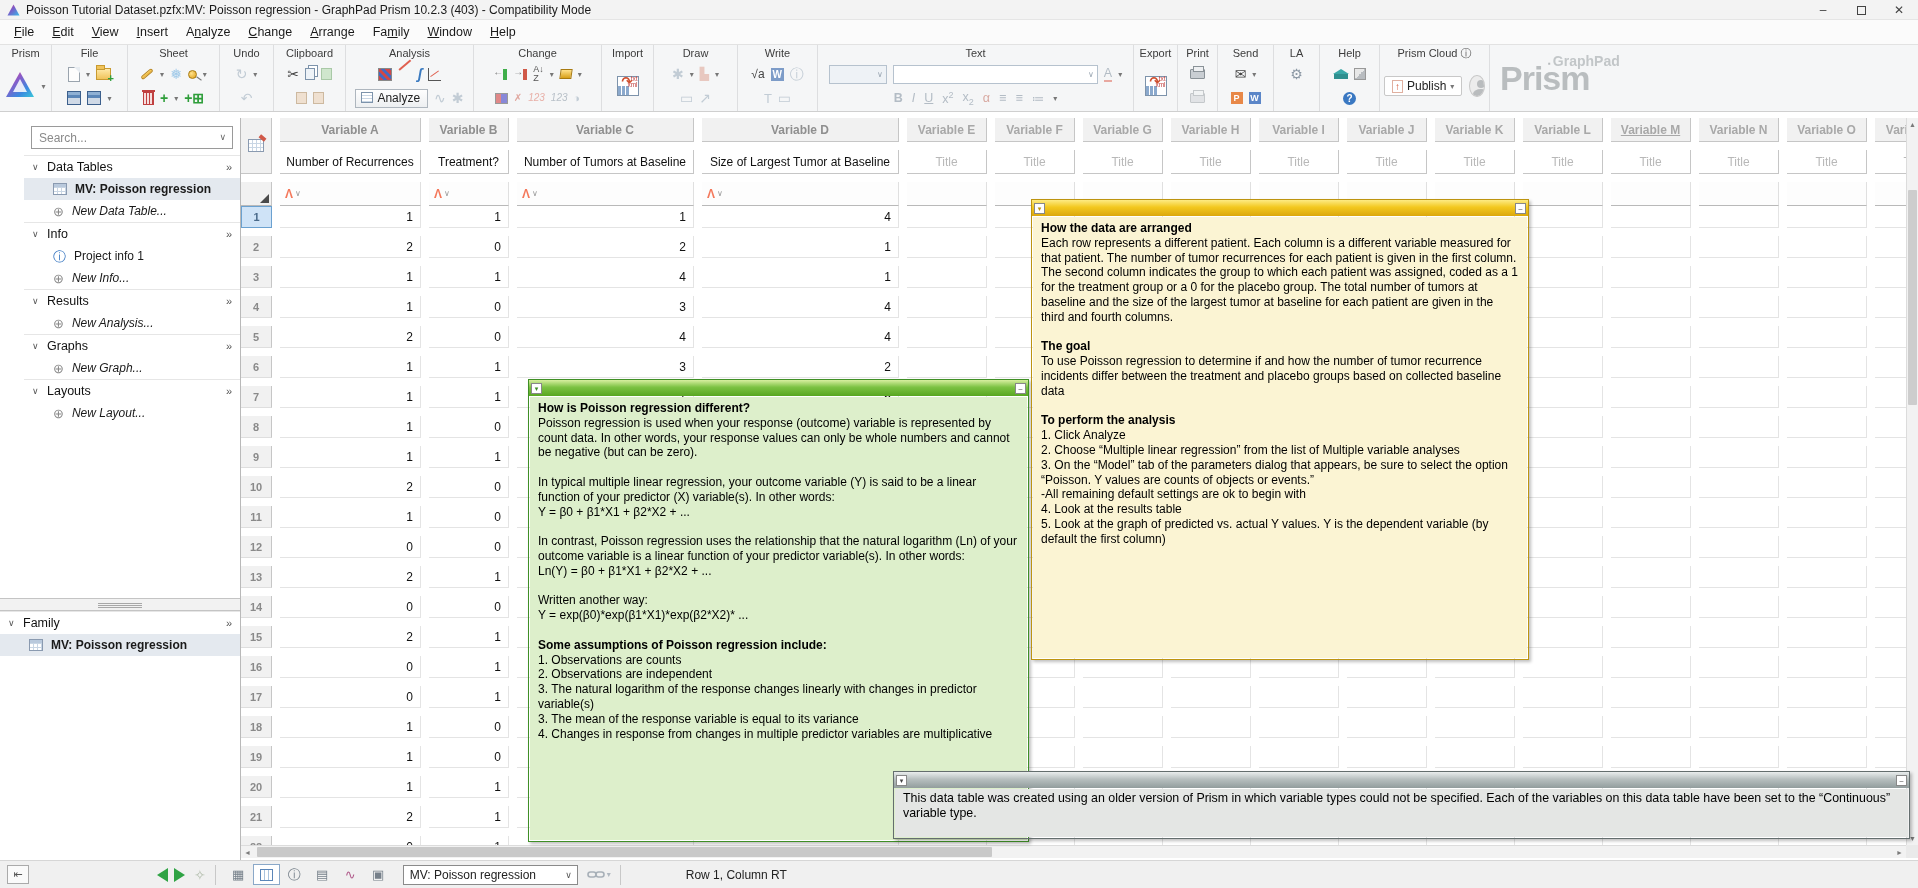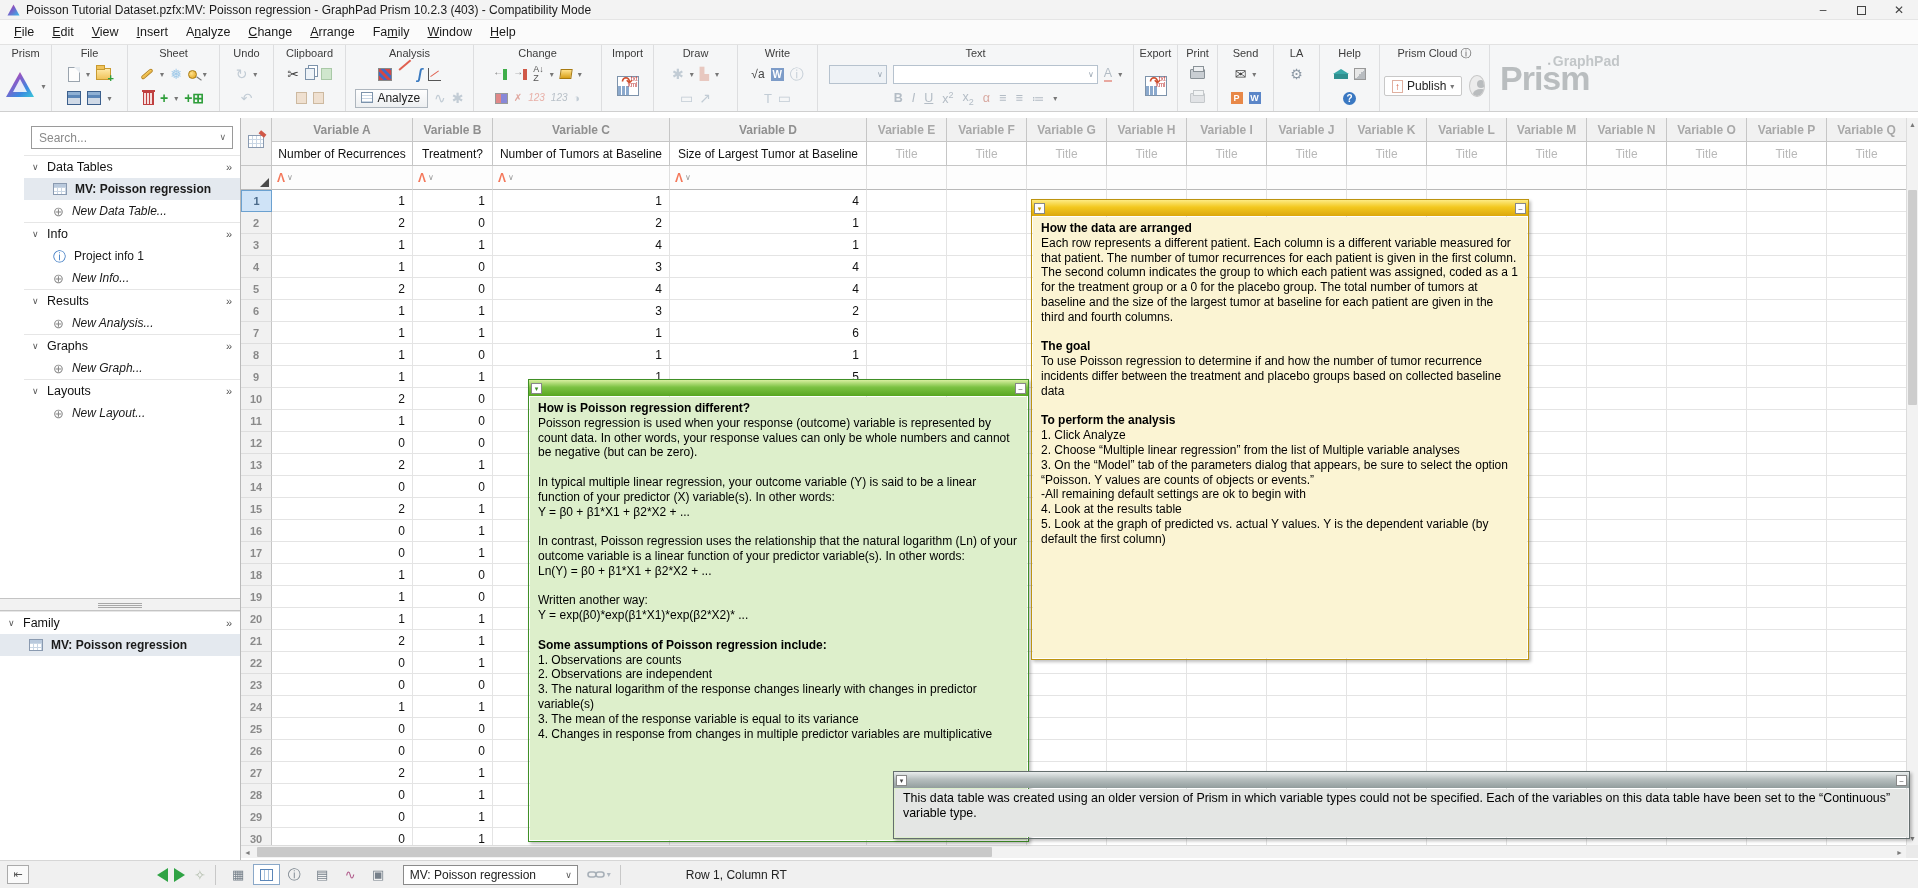--- a/index.html
+++ b/index.html
@@ -130,21 +130,21 @@
                      repeating-linear-gradient(to bottom,transparent 0 3px,#c9d6e4 3px 4px); flex:0 0 auto; }
   .glyph-plus { color:#8a8a8a; font-size:13px; line-height:1; flex:0 0 auto; }
   .glyph-info { color:#3a78c2; font-size:13px; line-height:1; flex:0 0 auto; }
   .splitter { position:absolute; left:0; right:0; top:480px; height:13px; background:#f2f2f2;
     border-top:1px solid #c4c4c4; border-bottom:1px solid #c4c4c4; }
   .splitter::before { content:""; position:absolute; left:50%; top:4px; width:44px; height:5px; margin-left:-22px;
     background:repeating-linear-gradient(to bottom,#a8a8a8 0 1px,transparent 1px 2px); }
   .family-wrap { position:absolute; left:0; right:0; top:493px; bottom:0; background:#fff; }
   
   .table-wrap { position:absolute; left:241px; top:118px; width:1665px; height:727px; overflow:hidden; background:#fff; }
-  .tgrid { display:grid; grid-template-columns:31px 141px 80px 177px 197px repeat(13,80px); width:1666px; }
+  .tgrid { display:grid; grid-template-columns:31px 141px 80px 177px 197px repeat(13,80px); width:1666px;gap:8px; }
   .head-grid { grid-template-rows:24px 24px 24px; }
   .body-grid { grid-auto-rows:22px; }
   .h-corner { grid-column:1; grid-row:1 / 3; background:#f1f1f1; border-right:1px solid #c6c6c6;
     border-bottom:1px solid #c6c6c6; display:flex; align-items:center; justify-content:center; }
   .corner-tbl { width:16px; height:13px; border:1px solid #8a9ab0; background:#fff;
     background-image:repeating-linear-gradient(to right,transparent 0 3px,#c9d6e4 3px 4px),
                      repeating-linear-gradient(to bottom,transparent 0 3px,#c9d6e4 3px 4px); position:relative; }
   .corner-tbl::after { content:""; position:absolute; right:-3px; top:-4px; width:7px; height:4px;
     background:#d05848; transform:rotate(40deg); }
   .h-letter { background:#f1f1f1; color:#8f8f8f; font-weight:bold; font-size:12px; display:flex;
@@ -641,21 +641,21 @@
       <div class="h-letter unused" style="grid-area: 1 / 9;">Variable H</div>
       <div class="h-title unused" style="grid-area: 2 / 9;">Title</div>
       <div class="h-letter unused" style="grid-area: 1 / 10;">Variable I</div>
       <div class="h-title unused" style="grid-area: 2 / 10;">Title</div>
       <div class="h-letter unused" style="grid-area: 1 / 11;">Variable J</div>
       <div class="h-title unused" style="grid-area: 2 / 11;">Title</div>
       <div class="h-letter unused" style="grid-area: 1 / 12;">Variable K</div>
       <div class="h-title unused" style="grid-area: 2 / 12;">Title</div>
       <div class="h-letter unused" style="grid-area: 1 / 13;">Variable L</div>
       <div class="h-title unused" style="grid-area: 2 / 13;">Title</div>
-      <div class="h-letter unused" style="grid-area: 1 / 14;">Variable M</div>
+      <div class="h-letter unused" style="grid-area: 1 / 14; text-decoration: underline;">Variable M</div>
       <div class="h-title unused" style="grid-area: 2 / 14;">Title</div>
       <div class="h-letter unused" style="grid-area: 1 / 15;">Variable N</div>
       <div class="h-title unused" style="grid-area: 2 / 15;">Title</div>
       <div class="h-letter unused" style="grid-area: 1 / 16;">Variable O</div>
       <div class="h-title unused" style="grid-area: 2 / 16;">Title</div>
       <div class="h-letter unused" style="grid-area: 1 / 17;">Variable P</div>
       <div class="h-title unused" style="grid-area: 2 / 17;">Title</div>
       <div class="h-letter unused" style="grid-area: 1 / 18;">Variable Q</div>
       <div class="h-title unused" style="grid-area: 2 / 18;">Title</div>
       <div class="lam-corner" style="grid-area: 3 / 1;"></div>

